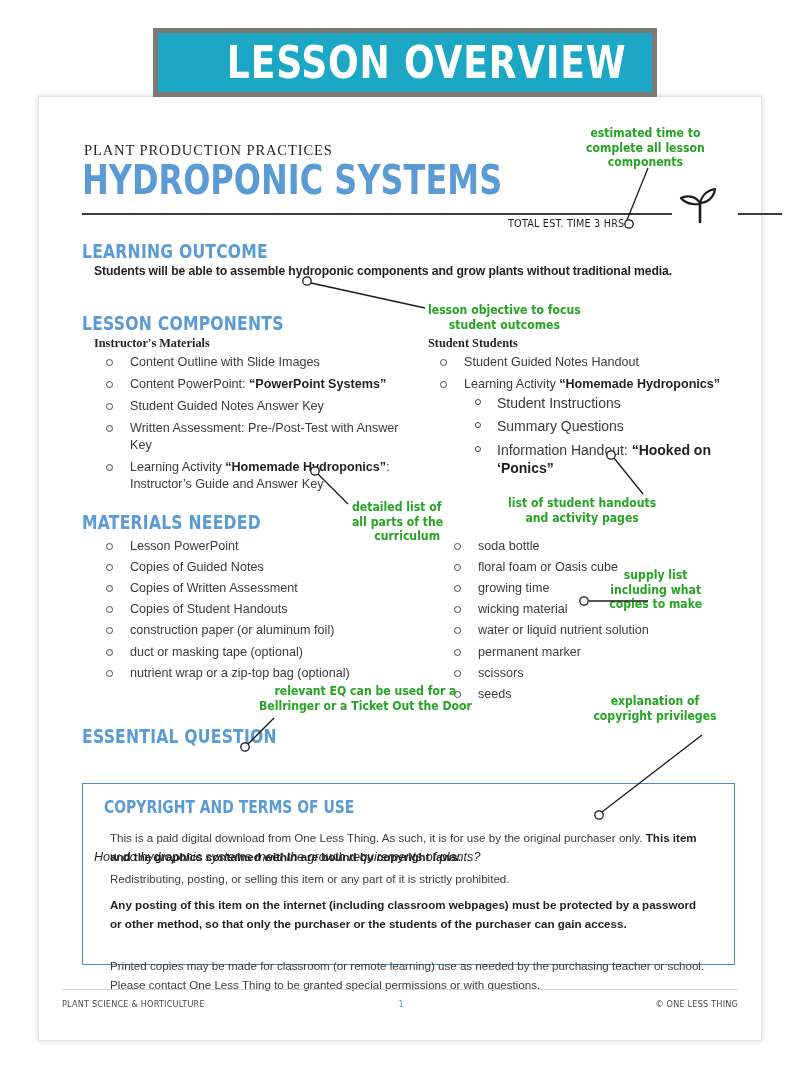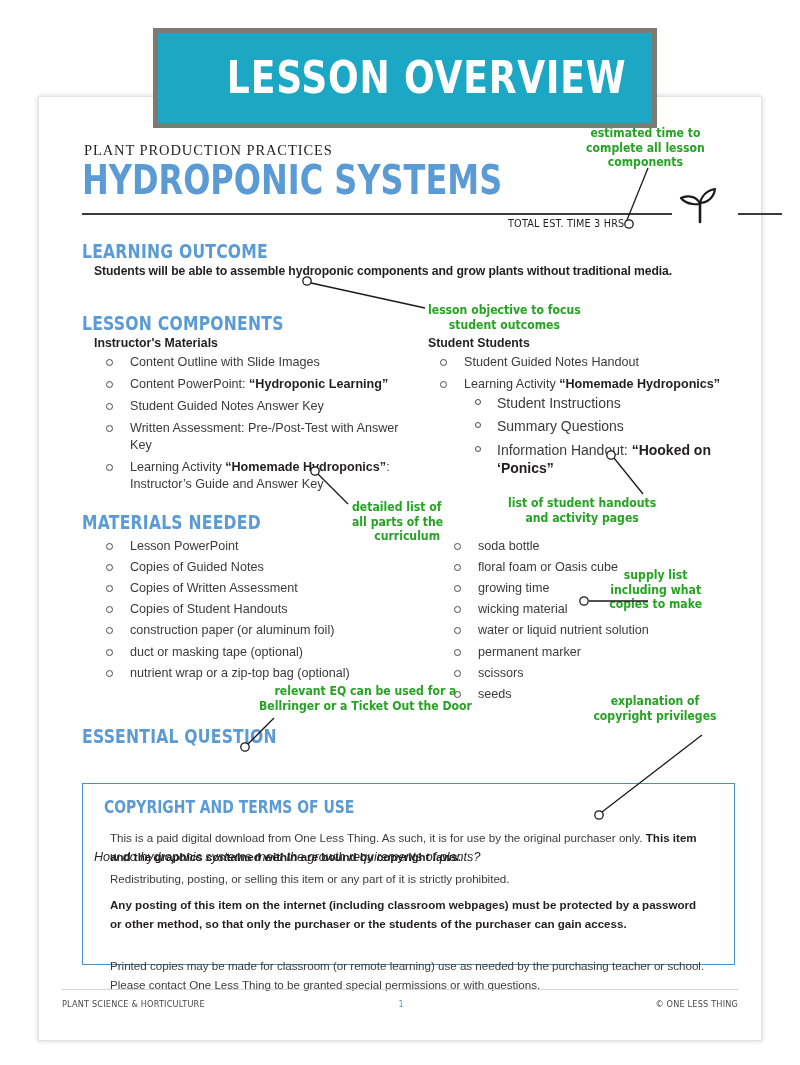--- a/index.html
+++ b/index.html
@@ -27,21 +27,21 @@
     box-shadow: 0 0 5px rgba(0,0,0,0.18);
     box-sizing: border-box;
   }
 
   
   #banner {
     position: absolute;
     left: 153px;
     top: 28px;
     width: 504px;
-    height: 100px;
+    height: 69px;
     background: #1ca8c4;
     border: 5px solid #7d7a74;
     box-sizing: border-box;
     display: flex;
     align-items: center;
     justify-content: center;
     z-index: 5;
     padding-left: 44px;
   }
   #banner-title {
@@ -146,20 +146,21 @@
     color: #231f20;
     white-space: nowrap;
     letter-spacing: -0.1px;
   }
   .sub-head {
     position: absolute;
     font-size: 12.3px;
     font-weight: bold;
     color: #231f20;
     white-space: nowrap;
+    font-family: Liberation Serif, serif;
   }
 
   ul.ml {
     list-style: none;
     margin: 0;
     padding: 0;
     position: absolute;
   }
   ul.ml > li {
     position: relative;
@@ -298,21 +299,21 @@
     <path d="M25 19 C25 19, 27 7, 40 5 C40 5, 39 18, 25 19 Z" fill="none" stroke="#1a1a1a" stroke-width="2.2" stroke-linejoin="round"></path>
   </svg>
 
   <div class="sec-head" style="left:44px; top:144px;">LEARNING OUTCOME</div>
   <div class="outcome-text">Students will be able to assemble hydroponic components and grow plants without traditional media.</div>
 
   <div class="sec-head" style="left:44px; top:216px;">LESSON COMPONENTS</div>
   <div class="sub-head" style="left:56px; top:240px;">Instructor's Materials</div>
   <ul class="ml" id="instructor-list" style="left:56px; top:258px; width:320px;">
       <li>Content Outline with Slide Images</li>
-      <li>Content PowerPoint: <b>“Hydroponic Learning”</b></li>
+      <li>Content PowerPoint: <b>“PowerPoint Systems”</b></li>
       <li>Student Guided Notes Answer Key</li>
       <li>Written Assessment: Pre-/Post-Test with Answer Key</li>
       <li>Learning Activity <b>“Homemade Hydroponics”</b>: Instructor’s Guide and Answer Key</li>
     </ul>
 
   <div class="sub-head" style="left:390px; top:240px;">Student Students</div>
   <ul class="ml" id="student-list" style="left:390px; top:258px; width:320px;">
       <li>Student Guided Notes Handout</li>
       <li>Learning Activity <b>“Homemade Hydroponics”</b></li>
     </ul>

